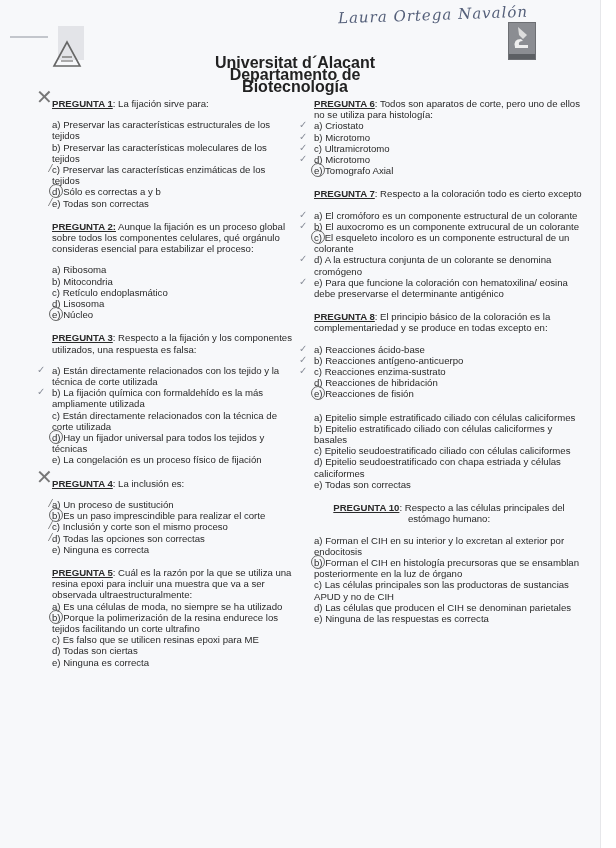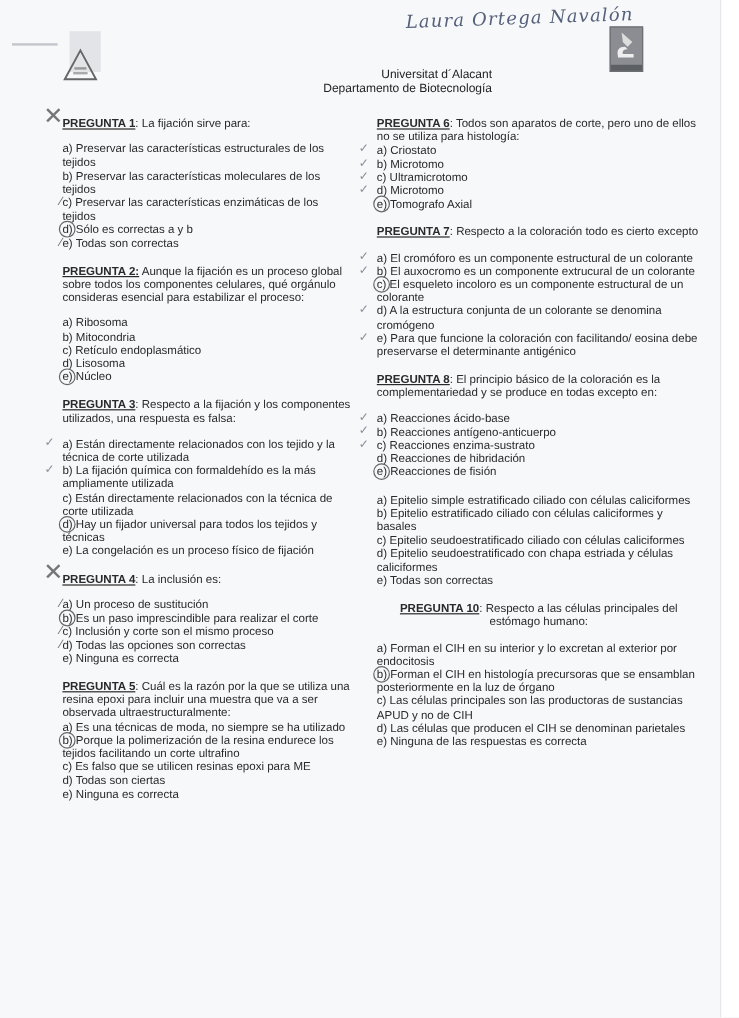--- a/index.html
+++ b/index.html
@@ -37,22 +37,22 @@
       background: #c3c6cc;
     }
     .logo-right {
       position: absolute; left: 508px; top: 22px; width: 26px; height: 36px;
       background: #8b8d92; border: 1px solid #6d6f73;
     }
     .logo-right .bar {
       position: absolute; left: 0; bottom: 0; width: 26px; height: 5px; background: #5c5f63;
     }
     .header {
-      position: absolute; left: 180px; top: 57px; width: 230px; text-align: right;
-      font-size: 10px; font-weight: normal; line-height: 12px; color: #222;
+      position: absolute; left: 180px; top: 57px; width: 230px; text-align: center;
+      font-size: 16px; font-weight: bold; line-height: 12px; color: #222;
     }
     .col { position: absolute; font-size: 9.6px; line-height: 11.2px; }
     .col-left { left: 52px; top: 98px; width: 240px; }
     .col-right { left: 314px; top: 98px; width: 270px; }
     .q { margin-bottom: 12px; }
     .q-title { margin-bottom: 10px; }
     .q-title.tight { margin-bottom: 0; }
     .q-title b { font-weight: bold; text-decoration: underline; }
     .opt { position: relative; }
     .mark {
@@ -126,21 +126,21 @@
       <div class="q">
         <div class="q-title" style="position: relative;"><span class="xmark">✕</span><b>PREGUNTA 4</b><span>: La inclusión es:</span></div>
         <div class="opt"><span class="slash">⁄</span><span>a) Un proceso de sustitución</span></div>
         <div class="opt"><span class="circle"></span><span>b) Es un paso imprescindible para realizar el corte</span></div>
         <div class="opt"><span class="slash">⁄</span><span>c) Inclusión y corte son el mismo proceso</span></div>
         <div class="opt"><span class="slash">⁄</span><span>d) Todas las opciones son correctas</span></div>
         <div class="opt"><span>e) Ninguna es correcta</span></div>
       </div>
       <div class="q">
         <div class="q-title tight" style="position: relative;"><b>PREGUNTA 5</b><span>: Cuál es la razón por la que se utiliza una resina epoxi para incluir una muestra que va a ser observada ultraestructuralmente:</span></div>
-        <div class="opt"><span>a) Es una técnicas de moda, no siempre se ha utilizado</span></div>
+        <div class="opt"><span>a) Es una células de moda, no siempre se ha utilizado</span></div>
         <div class="opt"><span class="circle"></span><span>b) Porque la polimerización de la resina endurece los tejidos facilitando un corte ultrafino</span></div>
         <div class="opt"><span>c) Es falso que se utilicen resinas epoxi para ME</span></div>
         <div class="opt"><span>d) Todas son ciertas</span></div>
         <div class="opt"><span>e) Ninguna es correcta</span></div>
       </div>
     </div>
   <div class="col col-right" id="colRight">
       <div class="q">
         <div class="q-title tight" style="position: relative;"><b>PREGUNTA 6</b><span>: Todos son aparatos de corte, pero uno de ellos no se utiliza para histología:</span></div>
         <div class="opt"><span class="mark">✓</span><span>a) Criostato</span></div>
@@ -148,21 +148,21 @@
         <div class="opt"><span class="mark">✓</span><span>c) Ultramicrotomo</span></div>
         <div class="opt"><span class="mark">✓</span><span>d) Microtomo</span></div>
         <div class="opt"><span class="circle"></span><span>e) Tomografo Axial</span></div>
       </div>
       <div class="q">
         <div class="q-title" style="position: relative;"><b>PREGUNTA 7</b><span>: Respecto a la coloración todo es cierto excepto</span></div>
         <div class="opt"><span class="mark">✓</span><span>a) El cromóforo es un componente estructural de un colorante</span></div>
         <div class="opt"><span class="mark">✓</span><span>b) El auxocromo es un componente extrucural de un colorante</span></div>
         <div class="opt"><span class="circle"></span><span>c) El esqueleto incoloro es un componente estructural de un colorante</span></div>
         <div class="opt"><span class="mark">✓</span><span>d) A la estructura conjunta de un colorante se denomina cromógeno</span></div>
-        <div class="opt"><span class="mark">✓</span><span>e) Para que funcione la coloración  con facilitando/ eosina debe preservarse el determinante antigénico</span></div>
+        <div class="opt"><span class="mark">✓</span><span>e) Para que funcione la coloración  con hematoxilina/ eosina debe preservarse el determinante antigénico</span></div>
       </div>
       <div class="q">
         <div class="q-title" style="position: relative;"><b>PREGUNTA 8</b><span>: El principio básico de la coloración es la complementariedad y se produce en todas excepto en:</span></div>
         <div class="opt"><span class="mark">✓</span><span>a) Reacciones ácido-base</span></div>
         <div class="opt"><span class="mark">✓</span><span>b) Reacciones antígeno-anticuerpo</span></div>
         <div class="opt"><span class="mark">✓</span><span>c) Reacciones enzima-sustrato</span></div>
         <div class="opt"><span>d) Reacciones de hibridación</span></div>
         <div class="opt"><span class="circle"></span><span>e) Reacciones de fisión</span></div>
       </div>
       <div class="q">

